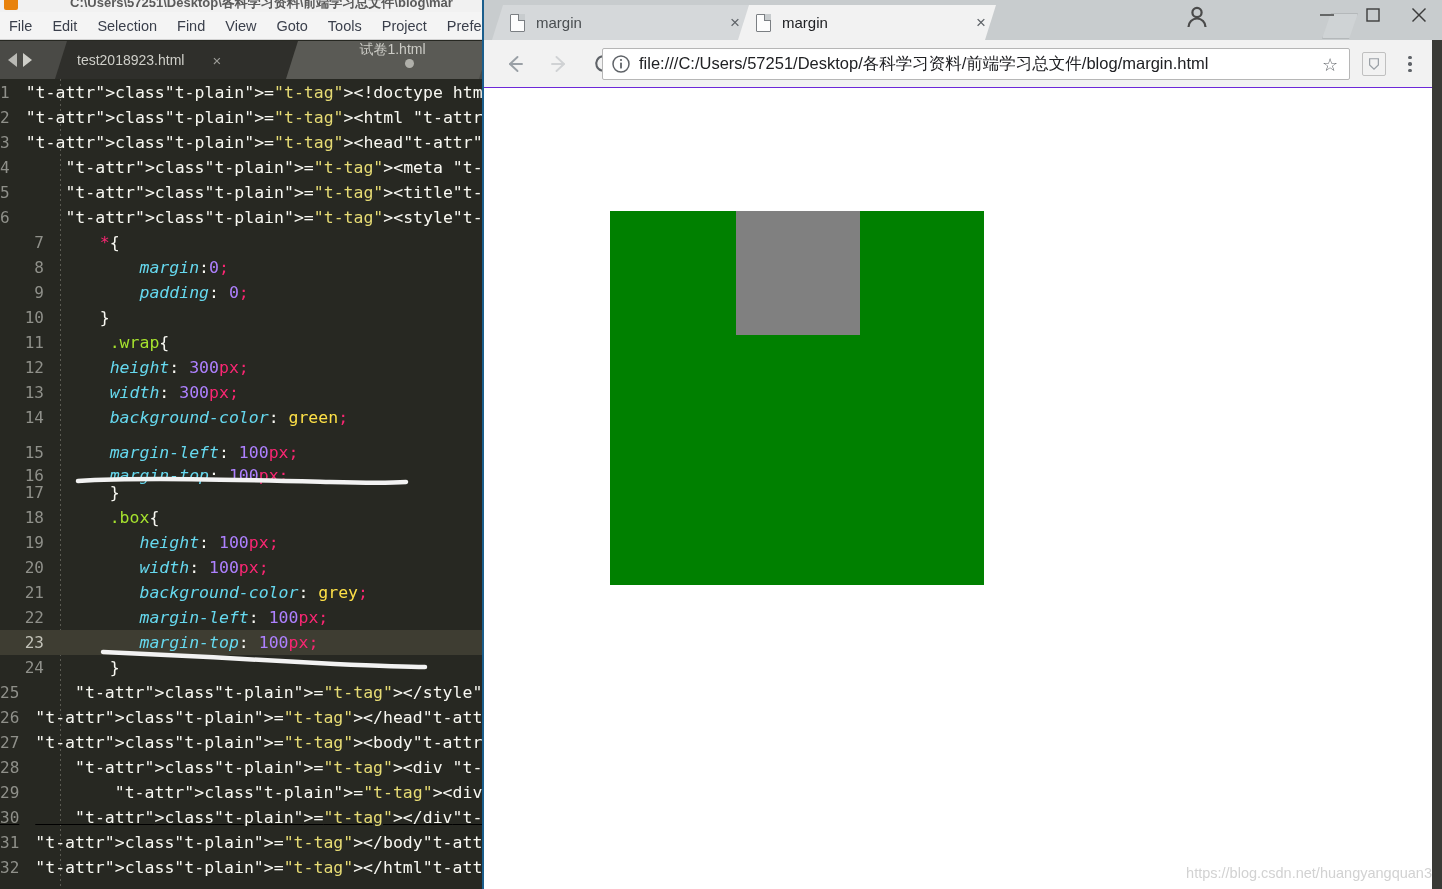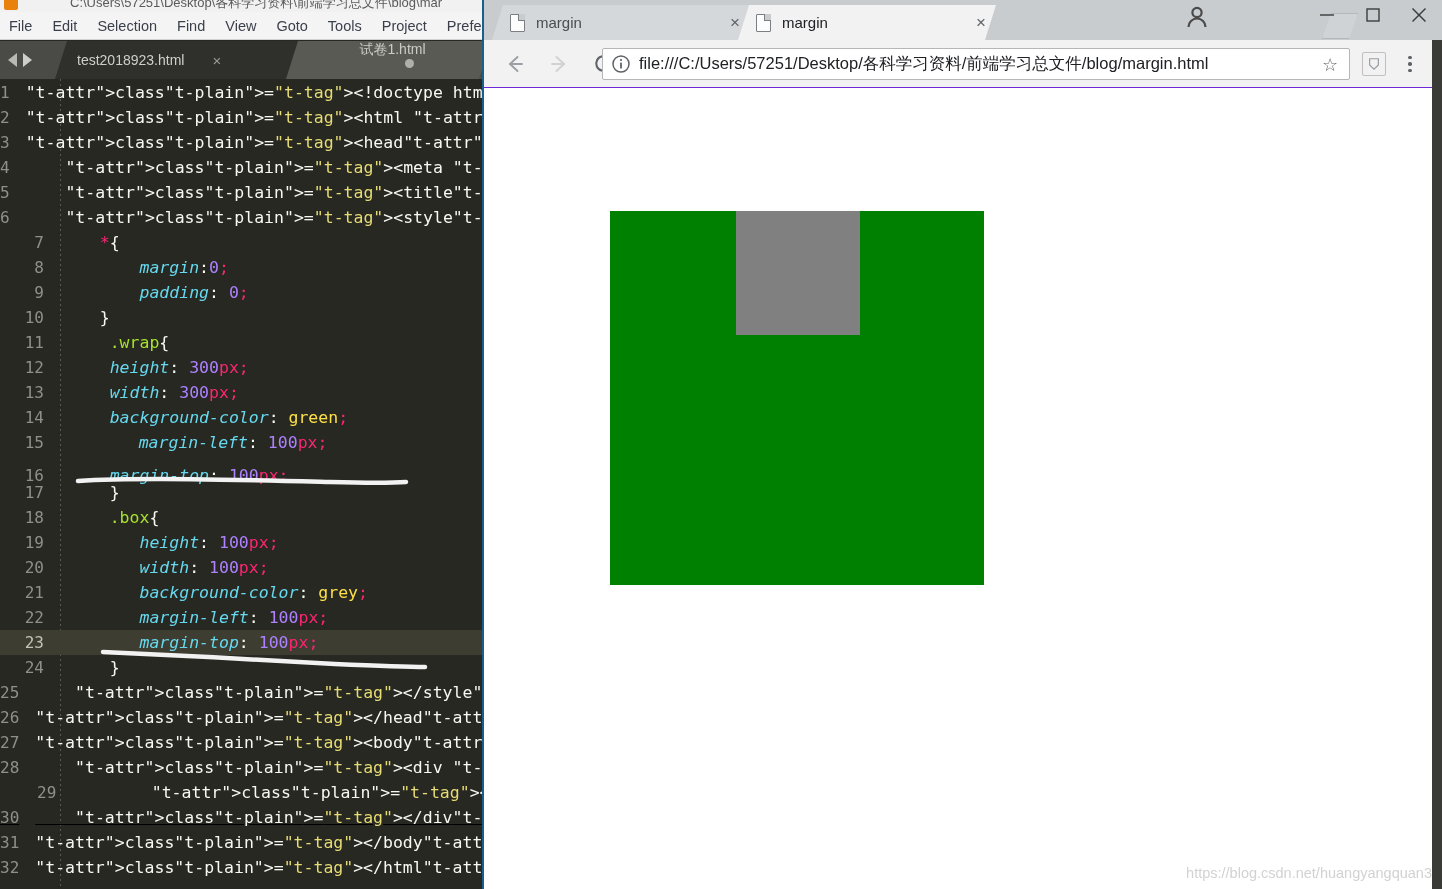--- a/index.html
+++ b/index.html
@@ -11,21 +11,21 @@
   }
   #root { position:relative; width:1442px; height:889px; }
 
   
   #sublime {
     position:absolute; left:0; top:0; width:482px; height:889px;
     background:#272822; overflow:hidden;
   }
   #st-titlebar {
     position:absolute; left:0; top:0; width:530px; height:12px;
-    background:#f1f1f1; overflow:hidden;
+    background:#f1f1f1; overflow:hidden;font-weight:bold;
   }
   #st-titlebar .tb-icon {
     position:absolute; left:4px; top:-4px; width:14px; height:14px;
     background:#e8820c; border-radius:2px;
   }
   #st-titlebar .tb-path {
     position:absolute; left:70px; top:-6px;
     font-size:13px; color:#5a5a5a; white-space:nowrap;
     font-family:"Liberation Sans", sans-serif;
   }
@@ -272,21 +272,21 @@
             <span class="lcode">&nbsp;&nbsp;&nbsp;&nbsp;&nbsp;<span class="t-prop">height</span><span class="t-punc">:&nbsp;</span><span class="t-num">300</span><span class="t-unit">px</span><span class="t-unit">;</span></span>
           </div>
           <div class="code-row" style="top: 301px;">
             <span class="lnum">13</span>
             <span class="lcode">&nbsp;&nbsp;&nbsp;&nbsp;&nbsp;<span class="t-prop">width</span><span class="t-punc">:&nbsp;</span><span class="t-num">300</span><span class="t-unit">px</span><span class="t-unit">;</span></span>
           </div>
           <div class="code-row" style="top: 326px;">
             <span class="lnum">14</span>
             <span class="lcode">&nbsp;&nbsp;&nbsp;&nbsp;&nbsp;<span class="t-prop">background-color</span><span class="t-punc">:&nbsp;</span><span class="t-val">green</span><span class="t-unit">;</span></span>
           </div>
-          <div class="code-row" style="top: 351px; gap: 29px;">
+          <div class="code-row" style="top: 361px;">
             <span class="lnum">15</span>
             <span class="lcode">&nbsp;&nbsp;&nbsp;&nbsp;&nbsp;<span class="t-prop">margin-left</span><span class="t-punc">:&nbsp;</span><span class="t-num">100</span><span class="t-unit">px</span><span class="t-unit">;</span></span>
           </div>
           <div class="code-row" style="top: 384px;">
             <span class="lnum">16</span>
             <span class="lcode">&nbsp;&nbsp;&nbsp;&nbsp;&nbsp;<span class="t-prop">margin-top</span><span class="t-punc">:&nbsp;</span><span class="t-num">100</span><span class="t-unit">px</span><span class="t-unit">;</span></span>
           </div>
           <div class="code-row" style="top: 401px;">
             <span class="lnum">17</span>
             <span class="lcode">&nbsp;&nbsp;&nbsp;&nbsp;&nbsp;<span class="t-punc">}</span></span>
@@ -328,21 +328,21 @@
             <span class="lcode"><span <span="" class="&lt;span">"t-attr"</span>&gt;class<span class="&lt;span">"t-plain"</span>&gt;=<span class="t-str">"t-tag"</span>&gt;&lt;/head<span <span="" class="&lt;span">"t-attr"</span>&gt;class&gt;=&gt;&gt;</span>
           </div>
           <div class="code-row" style="top: 651px;">
             <span class="lnum">27</span>
             <span class="lcode"><span <span="" class="&lt;span">"t-attr"</span>&gt;class<span class="&lt;span">"t-plain"</span>&gt;=<span class="t-str">"t-tag"</span>&gt;&lt;body<span <span="" class="&lt;span">"t-attr"</span>&gt;class&gt;=&gt;&gt;</span>
           </div>
           <div class="code-row" style="top: 676px;">
             <span class="lnum">28</span>
             <span class="lcode">&nbsp;&nbsp;&nbsp;&nbsp;<span <span="" class="&lt;span">"t-attr"</span>&gt;class<span class="&lt;span">"t-plain"</span>&gt;=<span class="t-str">"t-tag"</span>&gt;&lt;div <span class="&lt;span">"t-attr"</span>&gt;class&gt;=&gt;class&gt;=&gt;&gt;</span>
           </div>
-          <div class="code-row" style="top: 701px; padding-left: 37px;">
+          <div class="code-row" style="top: 701px;">
             <span class="lnum">29</span>
             <span class="lcode">&nbsp;&nbsp;&nbsp;&nbsp;&nbsp;&nbsp;&nbsp;&nbsp;<span <span="" class="&lt;span">"t-attr"</span>&gt;class<span class="&lt;span">"t-plain"</span>&gt;=<span class="t-str">"t-tag"</span>&gt;&lt;div &gt;class&gt;=&gt;class&gt;=&gt;&gt;&gt;class&gt;=&gt;&lt;/div&gt;class&gt;=&gt;&gt;</span>
           </div>
           <div class="code-row" style="top: 726px; text-decoration: underline;">
             <span class="lnum">30</span>
             <span class="lcode">&nbsp;&nbsp;&nbsp;&nbsp;<span <span="" class="&lt;span">"t-attr"</span>&gt;class<span class="&lt;span">"t-plain"</span>&gt;=<span class="t-str">"t-tag"</span>&gt;&lt;/div<span <span="" class="&lt;span">"t-attr"</span>&gt;class&gt;=&gt;&gt;</span>
           </div>
           <div class="code-row" style="top: 751px;">
             <span class="lnum">31</span>
             <span class="lcode"><span <span="" class="&lt;span">"t-attr"</span>&gt;class<span class="&lt;span">"t-plain"</span>&gt;=<span class="t-str">"t-tag"</span>&gt;&lt;/body<span <span="" class="&lt;span">"t-attr"</span>&gt;class&gt;=&gt;&gt;</span>

